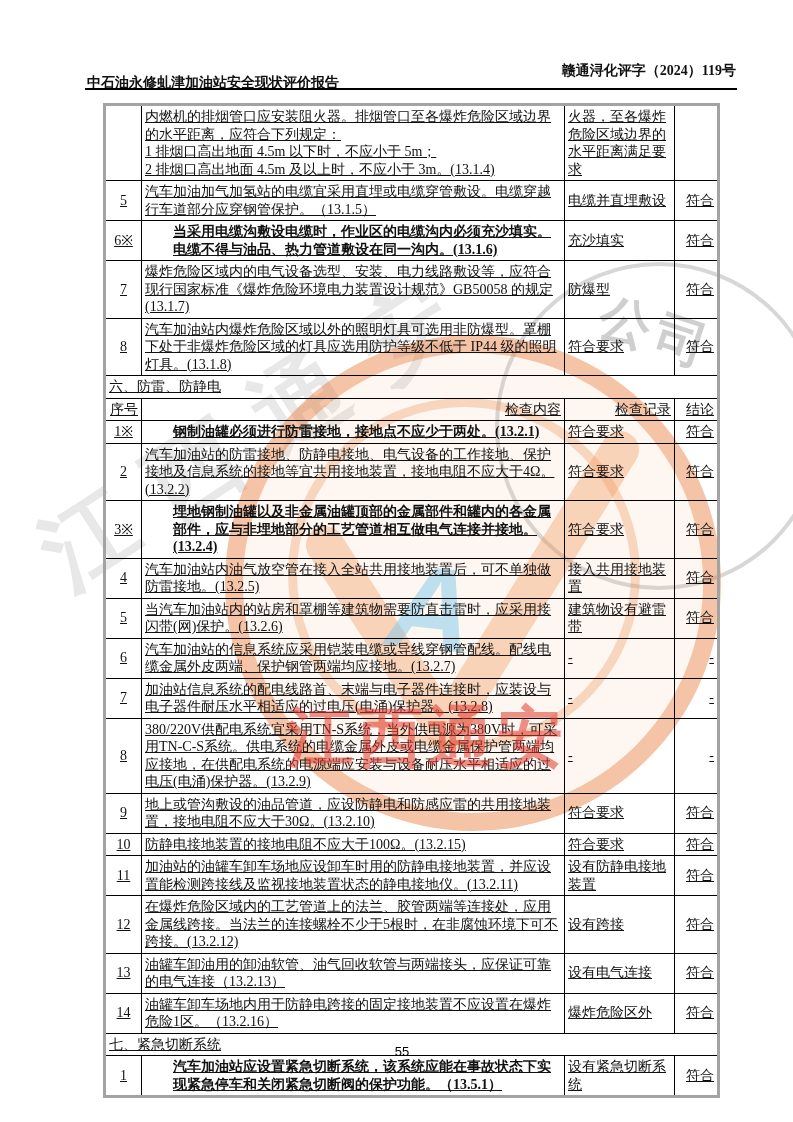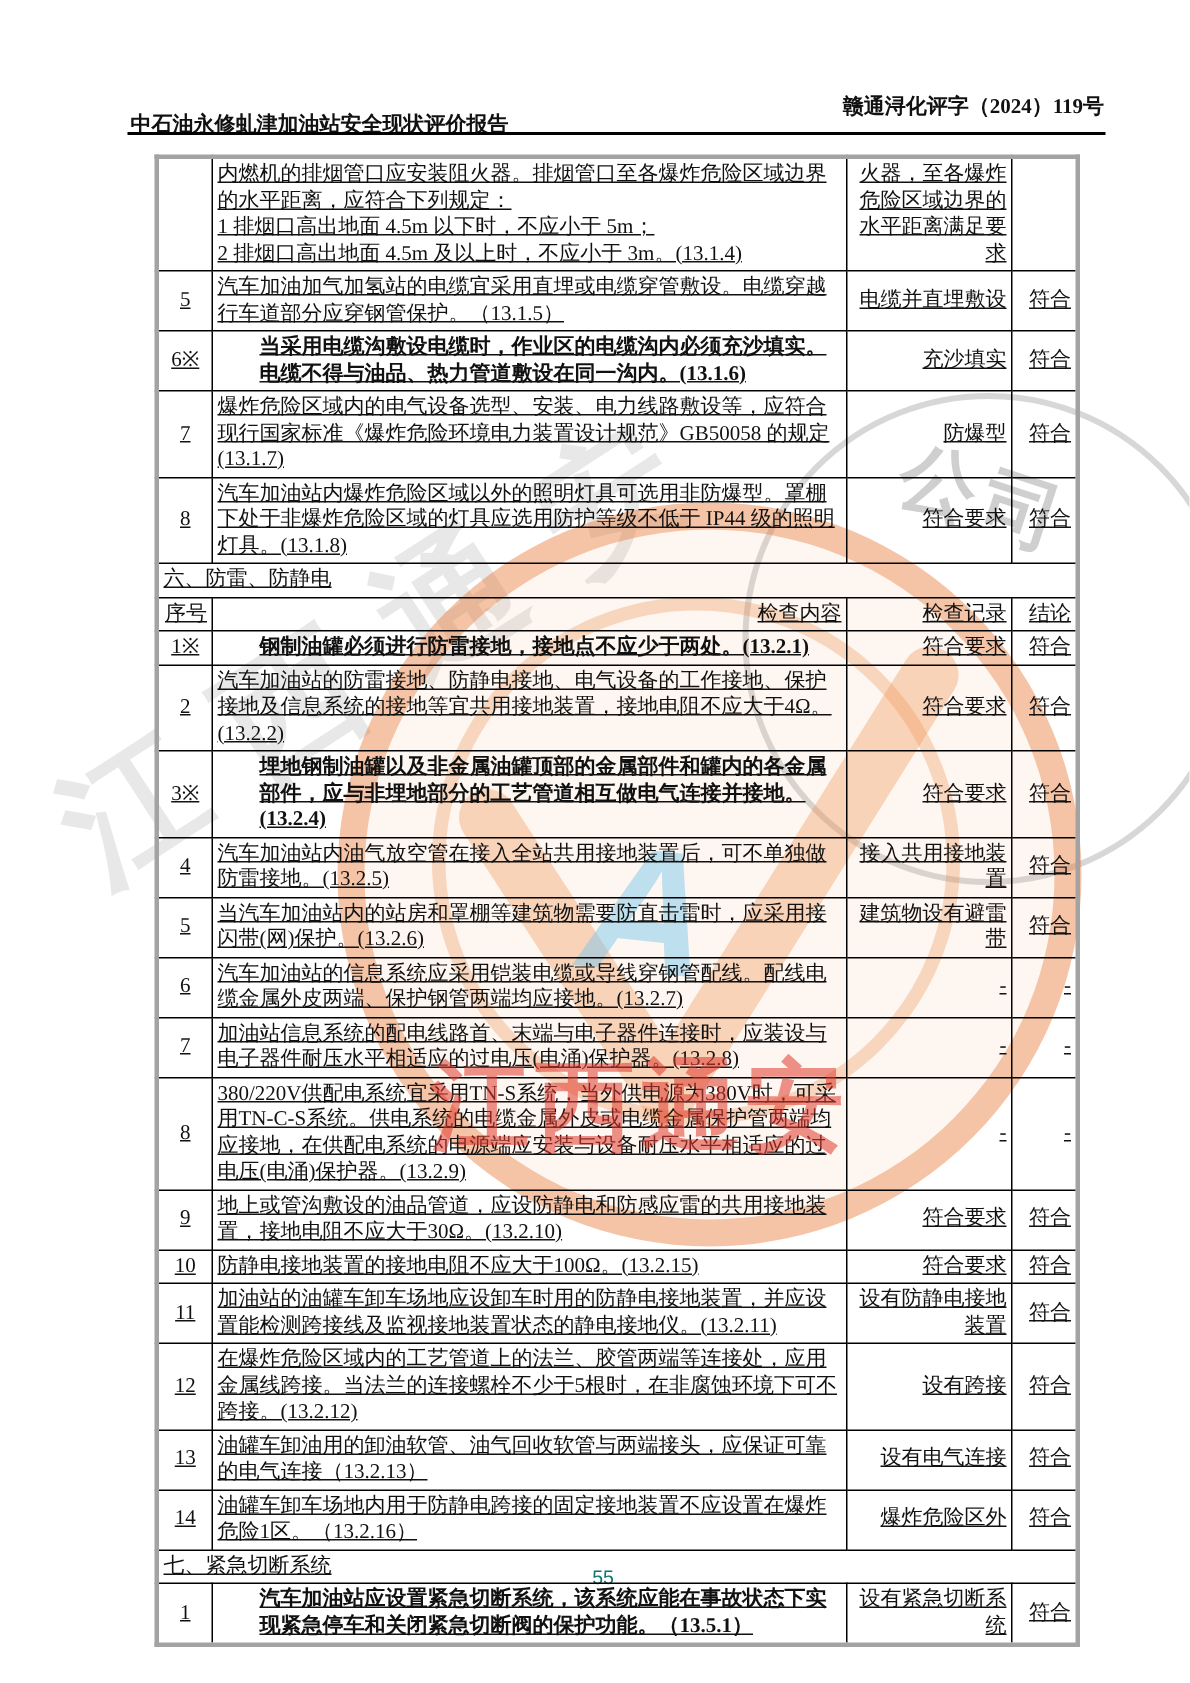--- a/index.html
+++ b/index.html
@@ -21,28 +21,28 @@
     border-collapse:collapse;table-layout:fixed;
     border:3px solid #a3a3a3;z-index:1;background:transparent;text-decoration:underline;
   }
   table.insp td{
     border:1px solid #000;font-size:14px;line-height:17.5px;
     padding:2px 3px;vertical-align:middle;background:transparent;
   }
   td.no{text-align:center;}
   td.content{text-align:left;white-space:pre-wrap;}
   td.content.bold{font-weight:bold;padding-left:31px;}
-  td.record{text-align:right;}
+  td.record{text-align:left;}
   td.conclusion{text-align:right;margin-left:36px;}
   td.section-title{text-align:left;padding:3px 2px;}
   td.colhead{text-align:right;padding:2px;}
 
   
   .page-num{position:absolute;left:0;right:0;top:1044px;text-align:center;
-    font-size:13px;color:#0f766e;font-family:"Liberation Sans",sans-serif;padding-left:11px;}
+    font-size:13px;color:#000000;font-family:"Liberation Sans",sans-serif;padding-left:11px;}
 
   
   .wm{position:absolute;pointer-events:none;}
   .wm-under{z-index:0;}
   .wm-over{z-index:2;}
   .wm-orange-ring{
     left:225px;top:335px;width:460px;height:460px;border-radius:50%;
     border:18px solid rgba(232,116,48,0.38);
     background:rgba(246,170,110,0.10);
   }

